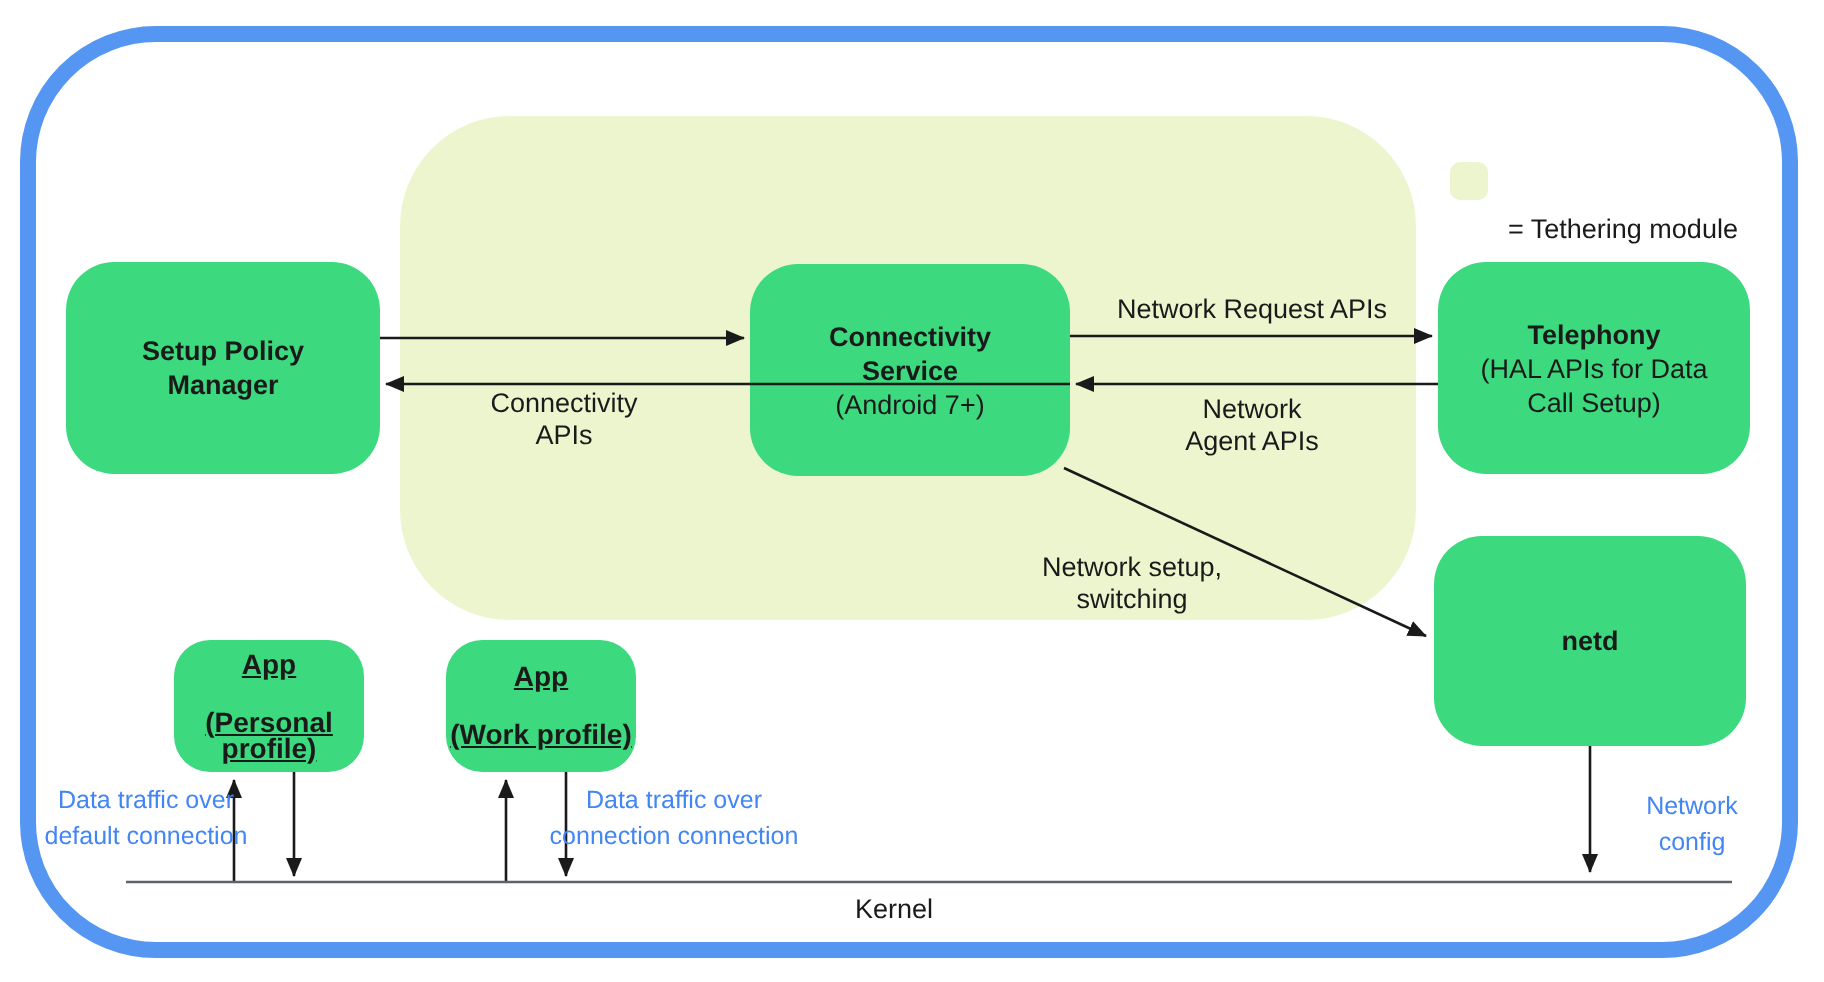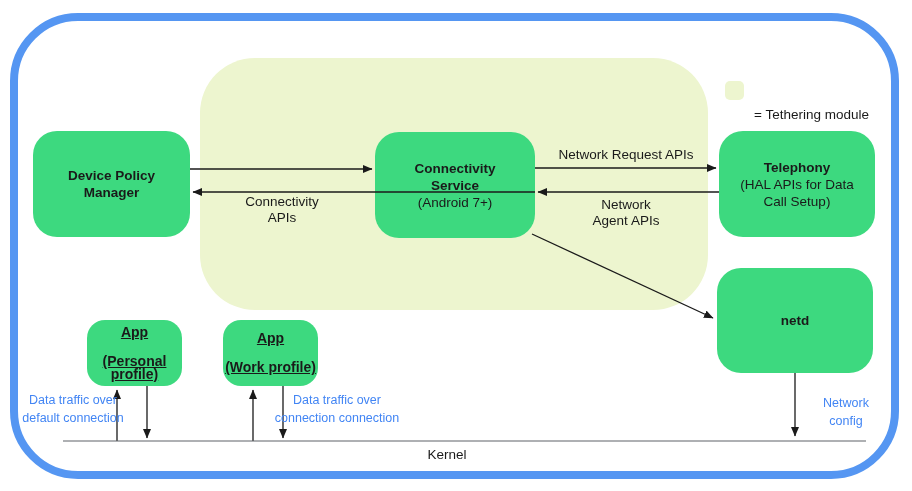--- a/index.html
+++ b/index.html
@@ -70,21 +70,21 @@
 
   <div class="outer-border"></div>
   <div class="module-bg"></div>
 
   <div class="legend">
     <div class="legend-swatch"></div>
     <div class="legend-label">= Tethering module</div>
   </div>
 
   <div class="node node-dpm">
-    <div class="title">Device Policy Manager</div>
+    <div class="title">Setup Policy Manager</div>
   </div>
 
   <div class="node node-cs">
     <div class="title">Connectivity Service</div>
     <div class="subtitle">(Android 7+)</div>
   </div>
 
   <div class="node node-tel">
     <div class="title">Telephony</div>
     <div class="subtitle">(HAL APIs for Data Call Setup)</div>
@@ -119,19 +119,20 @@
     <line x1="117" y1="441" x2="117" y2="390" marker-end="url(#ah)"></line>
     <line x1="147" y1="386" x2="147" y2="438" marker-end="url(#ah)"></line>
     <line x1="253" y1="441" x2="253" y2="390" marker-end="url(#ah)"></line>
     <line x1="283" y1="386" x2="283" y2="438" marker-end="url(#ah)"></line>
     <line class="kernel" x1="63" y1="441" x2="866" y2="441"></line>
   </svg>
 
   <div class="edge-label lbl-connectivity-apis">Connectivity APIs</div>
   <div class="edge-label lbl-network-agent">Network Agent APIs</div>
   <div class="edge-label lbl-network-request">Network Request APIs</div>
+  <div class="edge-label lbl-network-setup">Network setup, switching</div>
 
   <div class="blue-label lbl-traffic-default">Data traffic over default connection</div>
   <div class="blue-label lbl-traffic-enterprise">Data traffic over connection connection</div>
   <div class="blue-label lbl-network-config">Network config</div>
 
   <div class="kernel-label">Kernel</div>
 </div>
 
 </body></html>

